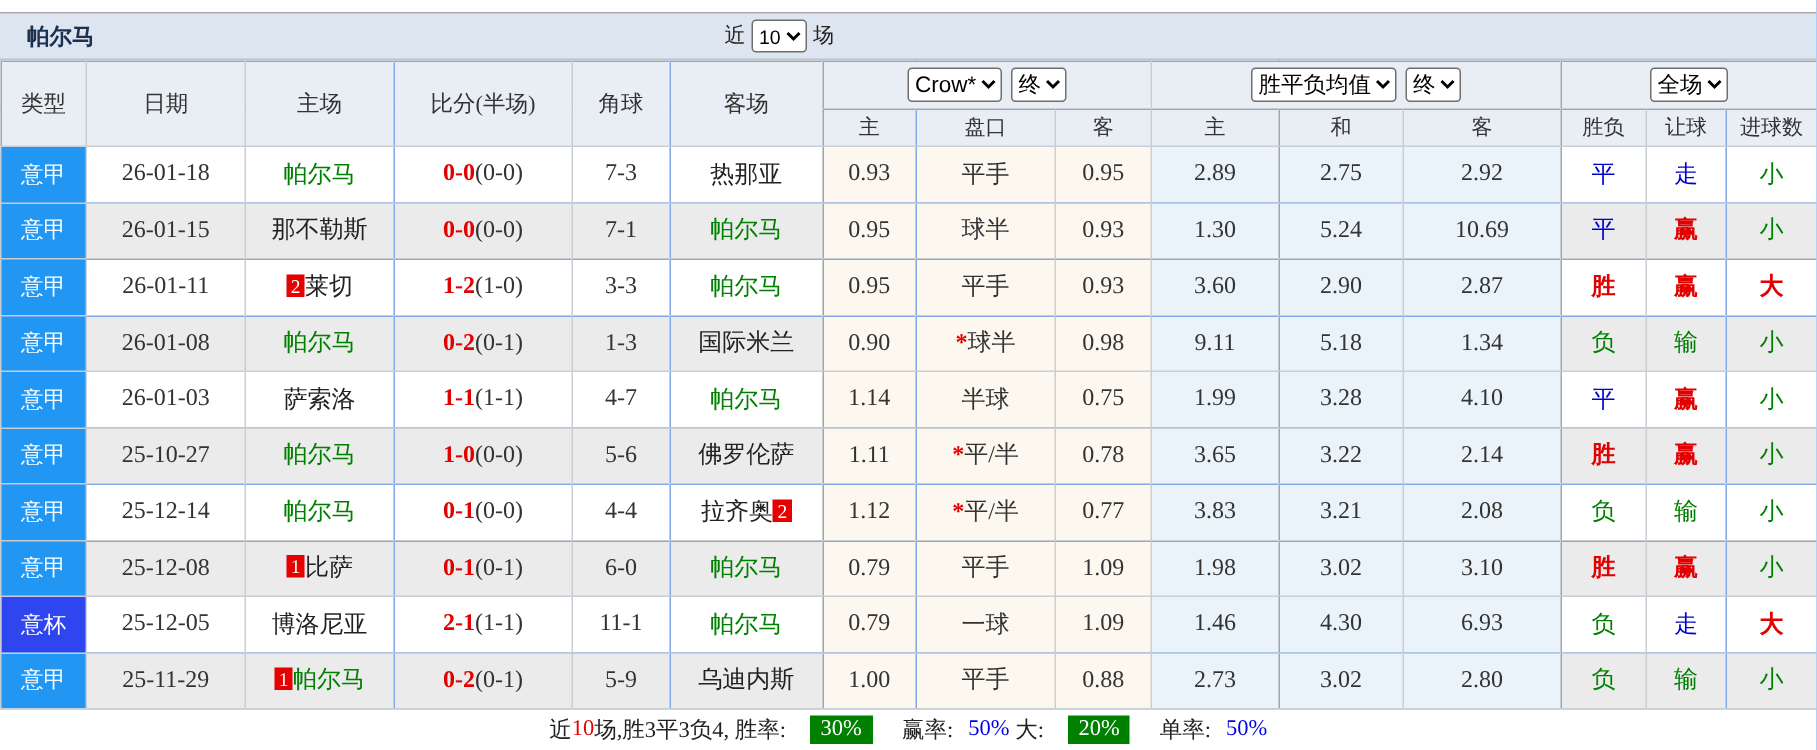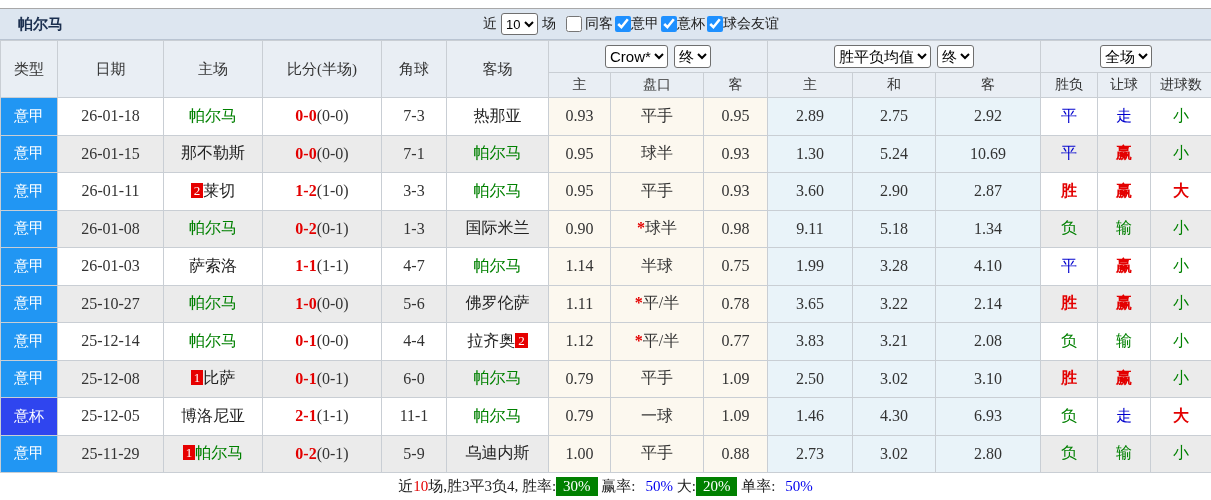--- a/index.html
+++ b/index.html
@@ -60,58 +60,40 @@
     line-height:15px; padding:0 3px; vertical-align:1px;
   }
 
   
   .summary {
     height:27px; display:flex; align-items:center; justify-content:center;
     font-size:15px; color:#222; background:#fff; white-space:pre;
   }
   .summary .pct-badge {
     display:inline-block; background:#008000; color:#fff; padding:1px 7px;
-    margin:0 0; font-size:15px;
+    margin:0 16px; font-size:15px;
   }
   .summary .blue-num { color:#0000ee;margin-left:10px; }
   .summary .red-num { color:#e30000; }
 </style>
 </head>
 <body>
 
 <div class="app">
 
   <div class="top-strip"></div>
 
   <div class="toolbar">
     <span class="team-title">帕尔马</span>
     <div class="toolbar-controls">
       <span>近</span>
       <select>
         <option>10</option>
       </select>
       <span>场</span>
-      <div class="filter-group">
-        <span class="filter-item">
-          <input type="checkbox" style="">
-          <span>同客</span>
-        </span>
-        <span class="filter-item tight">
-          <input type="checkbox" checked="" style="">
-          <span>意甲</span>
-        </span>
-        <span class="filter-item tight">
-          <input type="checkbox" checked="" style="">
-          <span>意杯</span>
-        </span>
-        <span class="filter-item tight">
-          <input type="checkbox" checked="" style="">
-          <span>球会友谊</span>
-        </span>
-      </div>
     </div>
   </div>
 
   <table>
     <colgroup>
       <col style="width:57px">
         <col style="width:106px">
         <col style="width:99px">
       <col style="width:119px">
         <col style="width:65px">
@@ -297,21 +279,21 @@
         <tr class="alt">
           <td class="league">意甲</td>
           <td>25-12-08</td>
           <td><span class="badge">1</span><span class="t-dark2">比萨</span></td>
           <td><span class="t-red">0-1</span><span class="half">(0-1)</span></td>
           <td>6-0</td>
           <td><span class="t-green">帕尔马</span></td>
           <td class="cream">0.79</td>
           <td class="cream">平手</td>
           <td class="cream">1.09</td>
-          <td class="lblue">2.50</td>
+          <td class="lblue">1.98</td>
           <td class="lblue">3.02</td>
           <td class="lblue">3.10</td>
           <td class="t-red">胜</td>
           <td class="t-red">赢</td>
           <td class="t-green">小</td>
         </tr>
         <tr>
           <td class="league cup">意杯</td>
           <td>25-12-05</td>
           <td><span class="t-dark2">博洛尼亚</span></td>

